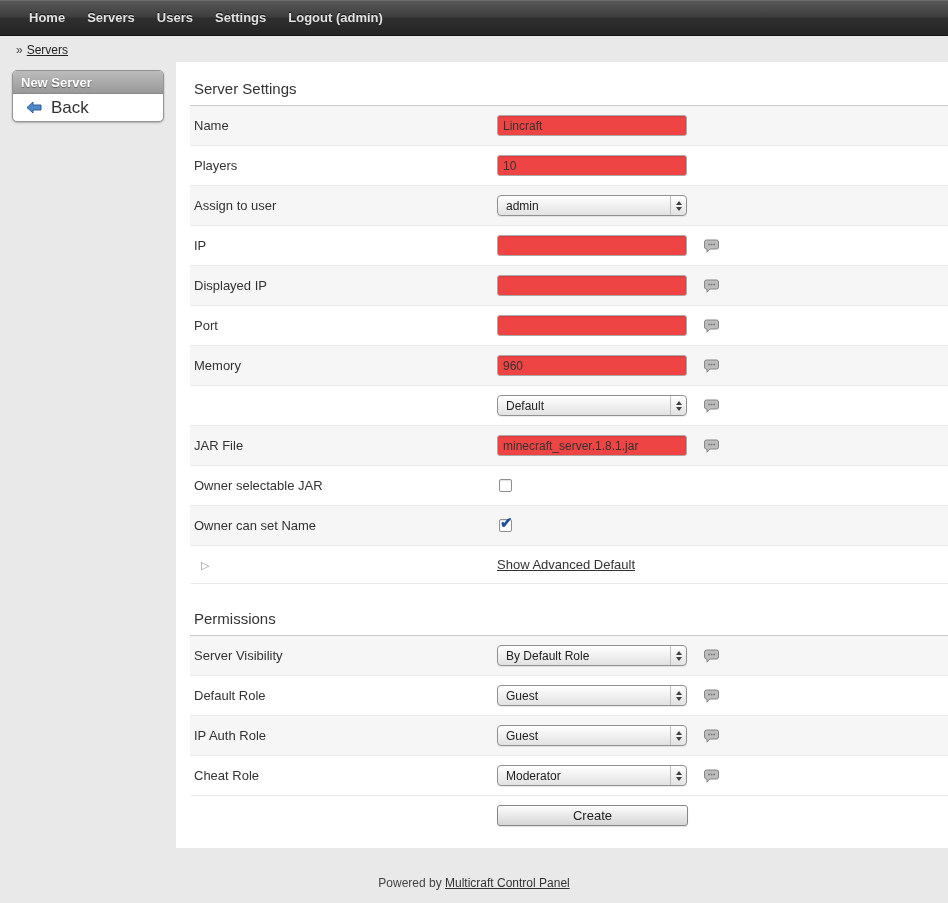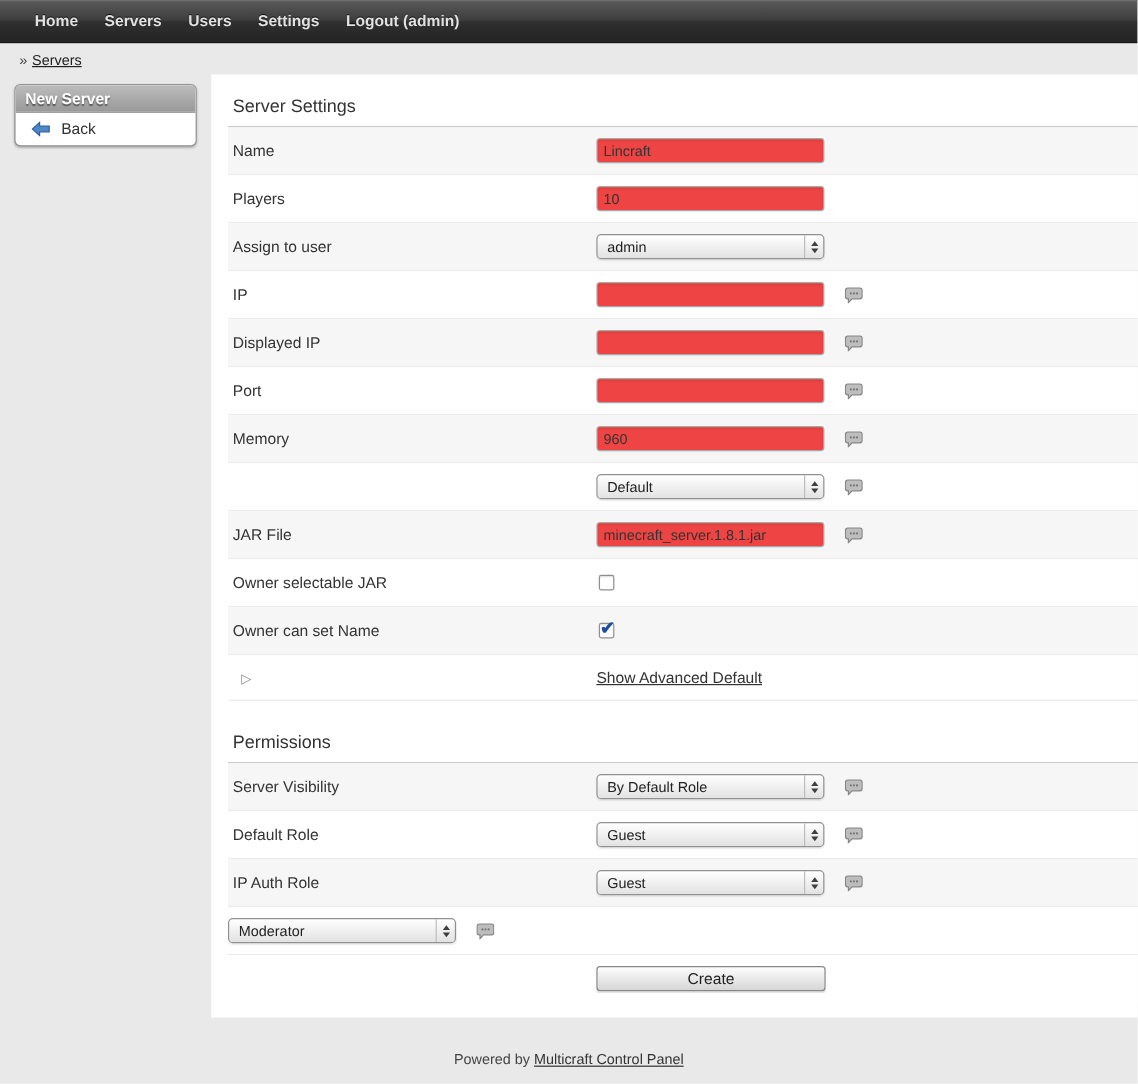--- a/index.html
+++ b/index.html
@@ -62,21 +62,21 @@
     font-size: 13px;
     text-shadow: 0 1px 1px rgba(0,0,0,.45);
   }
   .sidebar-back {
     height: 27px;
     display: flex;
     align-items: center;
     gap: 9px;
     padding-left: 13px;
     cursor: pointer;
-    font-size: 13px;
+    font-size: 17px;
     color: #333;
   }
   
   .panel {
     margin-left: 176px;
     width: 844px;
     background: #fff;
     padding-bottom: 10px;
     min-height: 786px;
   }
@@ -458,20 +458,21 @@
                 <path d="M2.5 1 h10 a2 2 0 0 1 2 2 v5 a2 2 0 0 1 -2 2 h-6.5 l-3 3.2 v-3.2 h-0.5 a2 2 0 0 1 -2 -2 v-5 a2 2 0 0 1 2 -2 z" fill="#bdbdbd" stroke="#858585"></path>
                 <circle cx="5" cy="5.5" r="0.9" fill="#777"></circle>
                 <circle cx="7.6" cy="5.5" r="0.9" fill="#777"></circle>
                 <circle cx="10.2" cy="5.5" r="0.9" fill="#777"></circle>
               </svg>
           </span>
         </div>
       </div>
 
       <div class="row">
+        <span class="row-label">Cheat Role</span>
         <div class="row-control">
           <div class="select">
             <span class="select-value">Moderator</span>
             <span class="select-arrows">
                 <i class="tri-up"></i>
                 <i class="tri-down"></i>
               </span>
           </div>
           <span class="help-icon">
             <svg width="15" height="14" viewBox="0 0 15 14">

